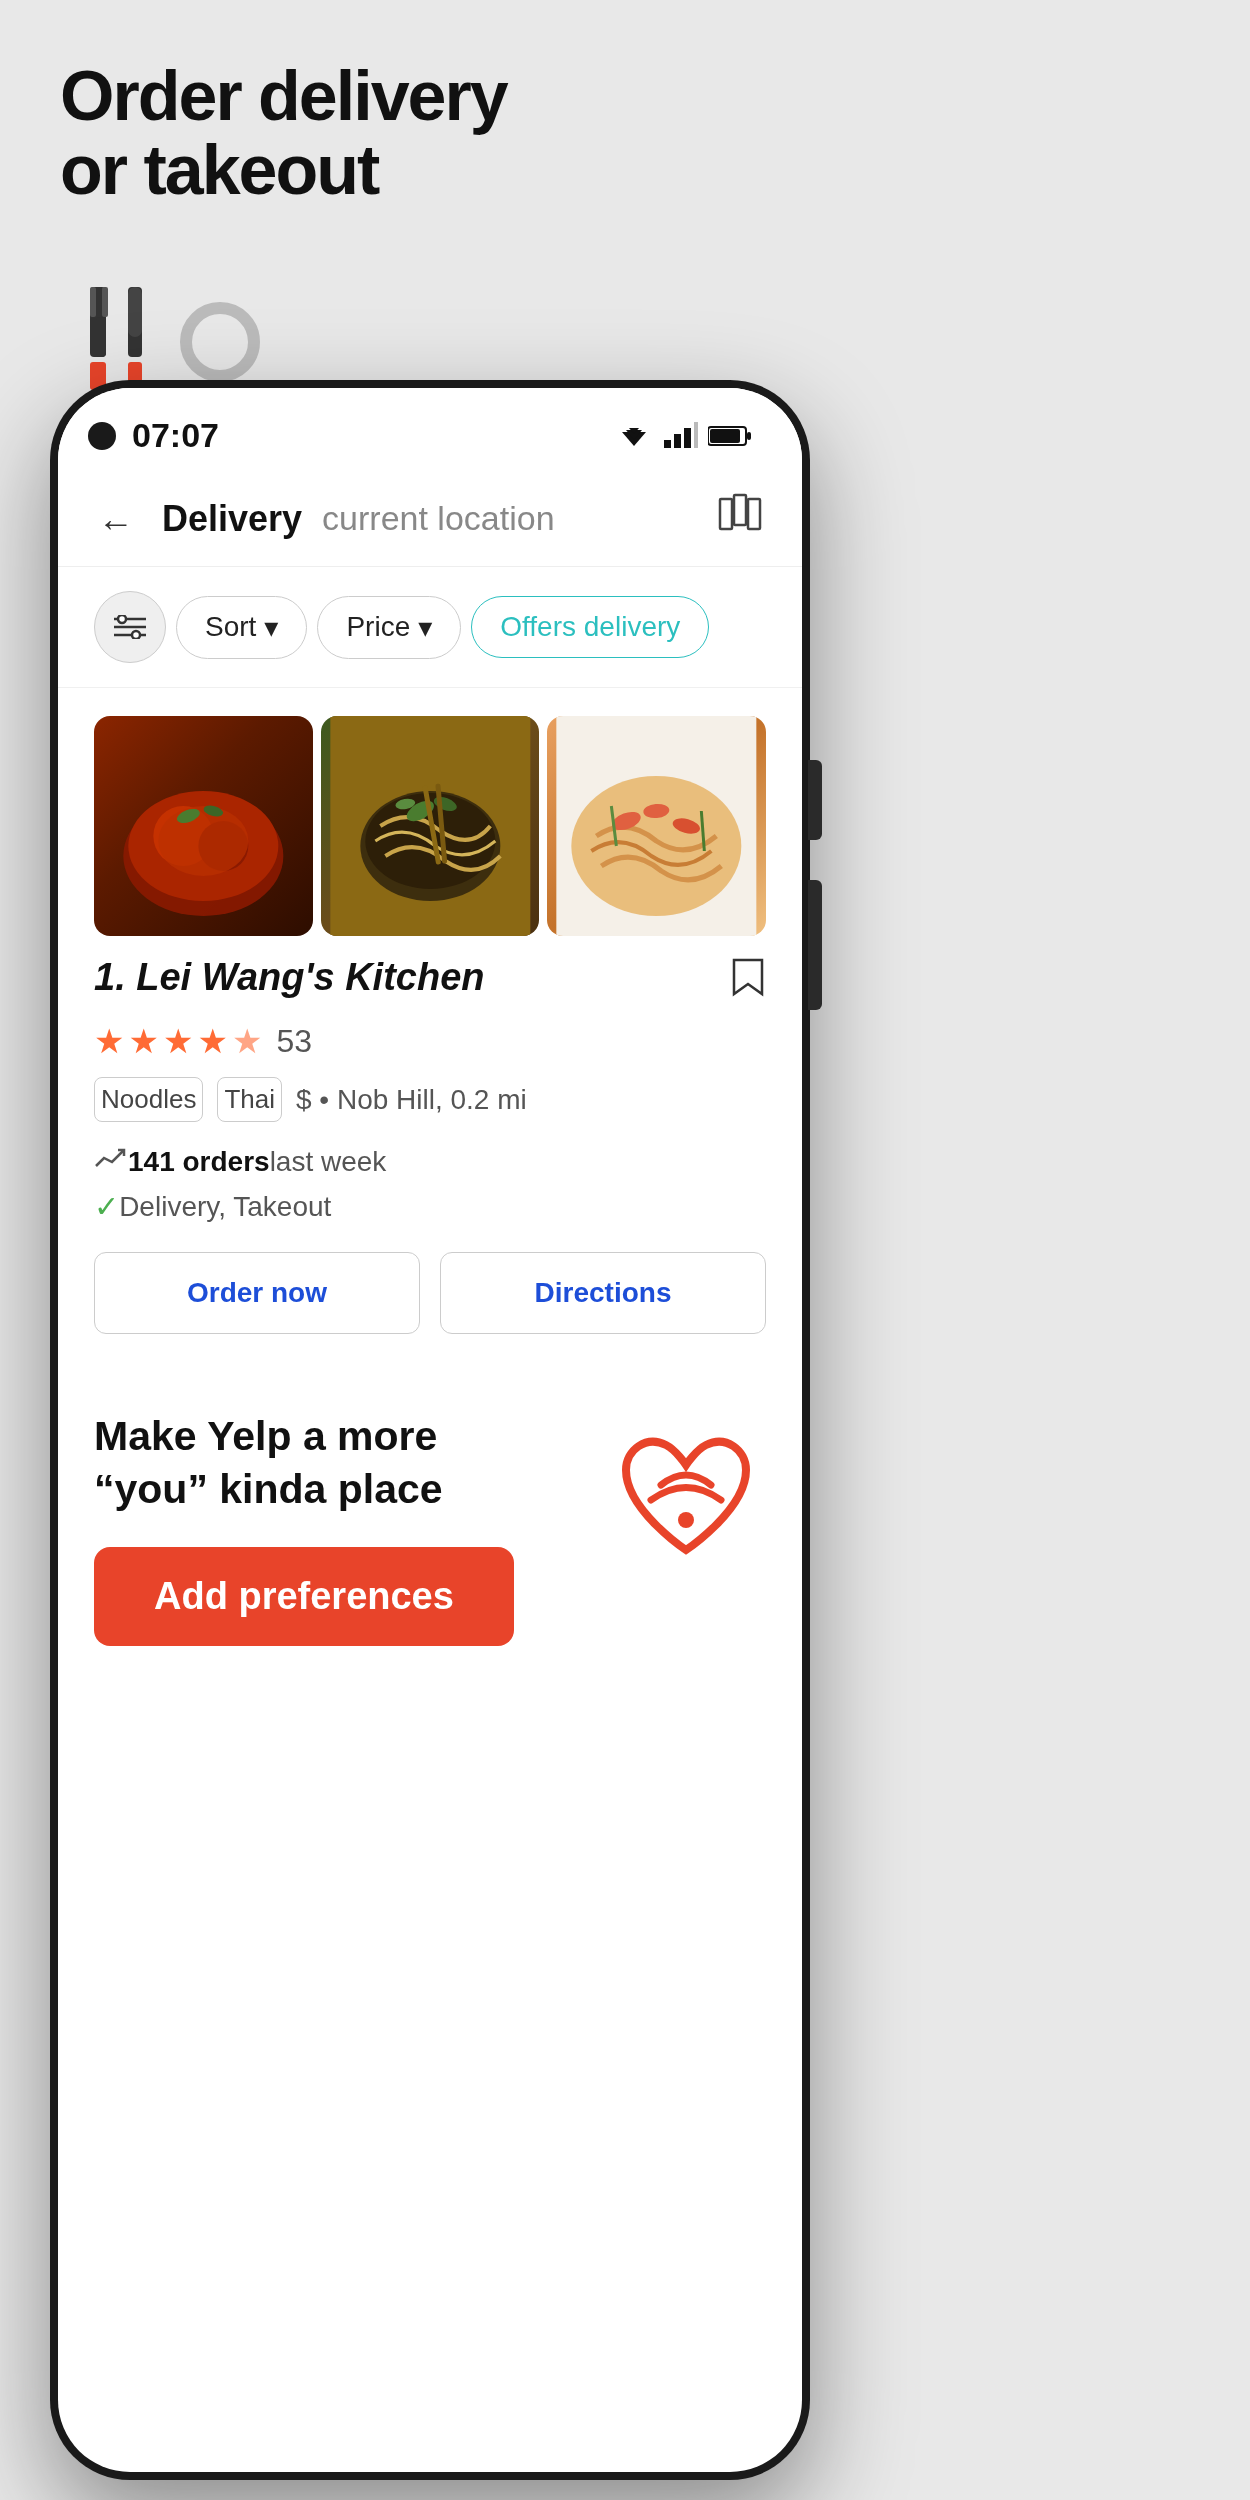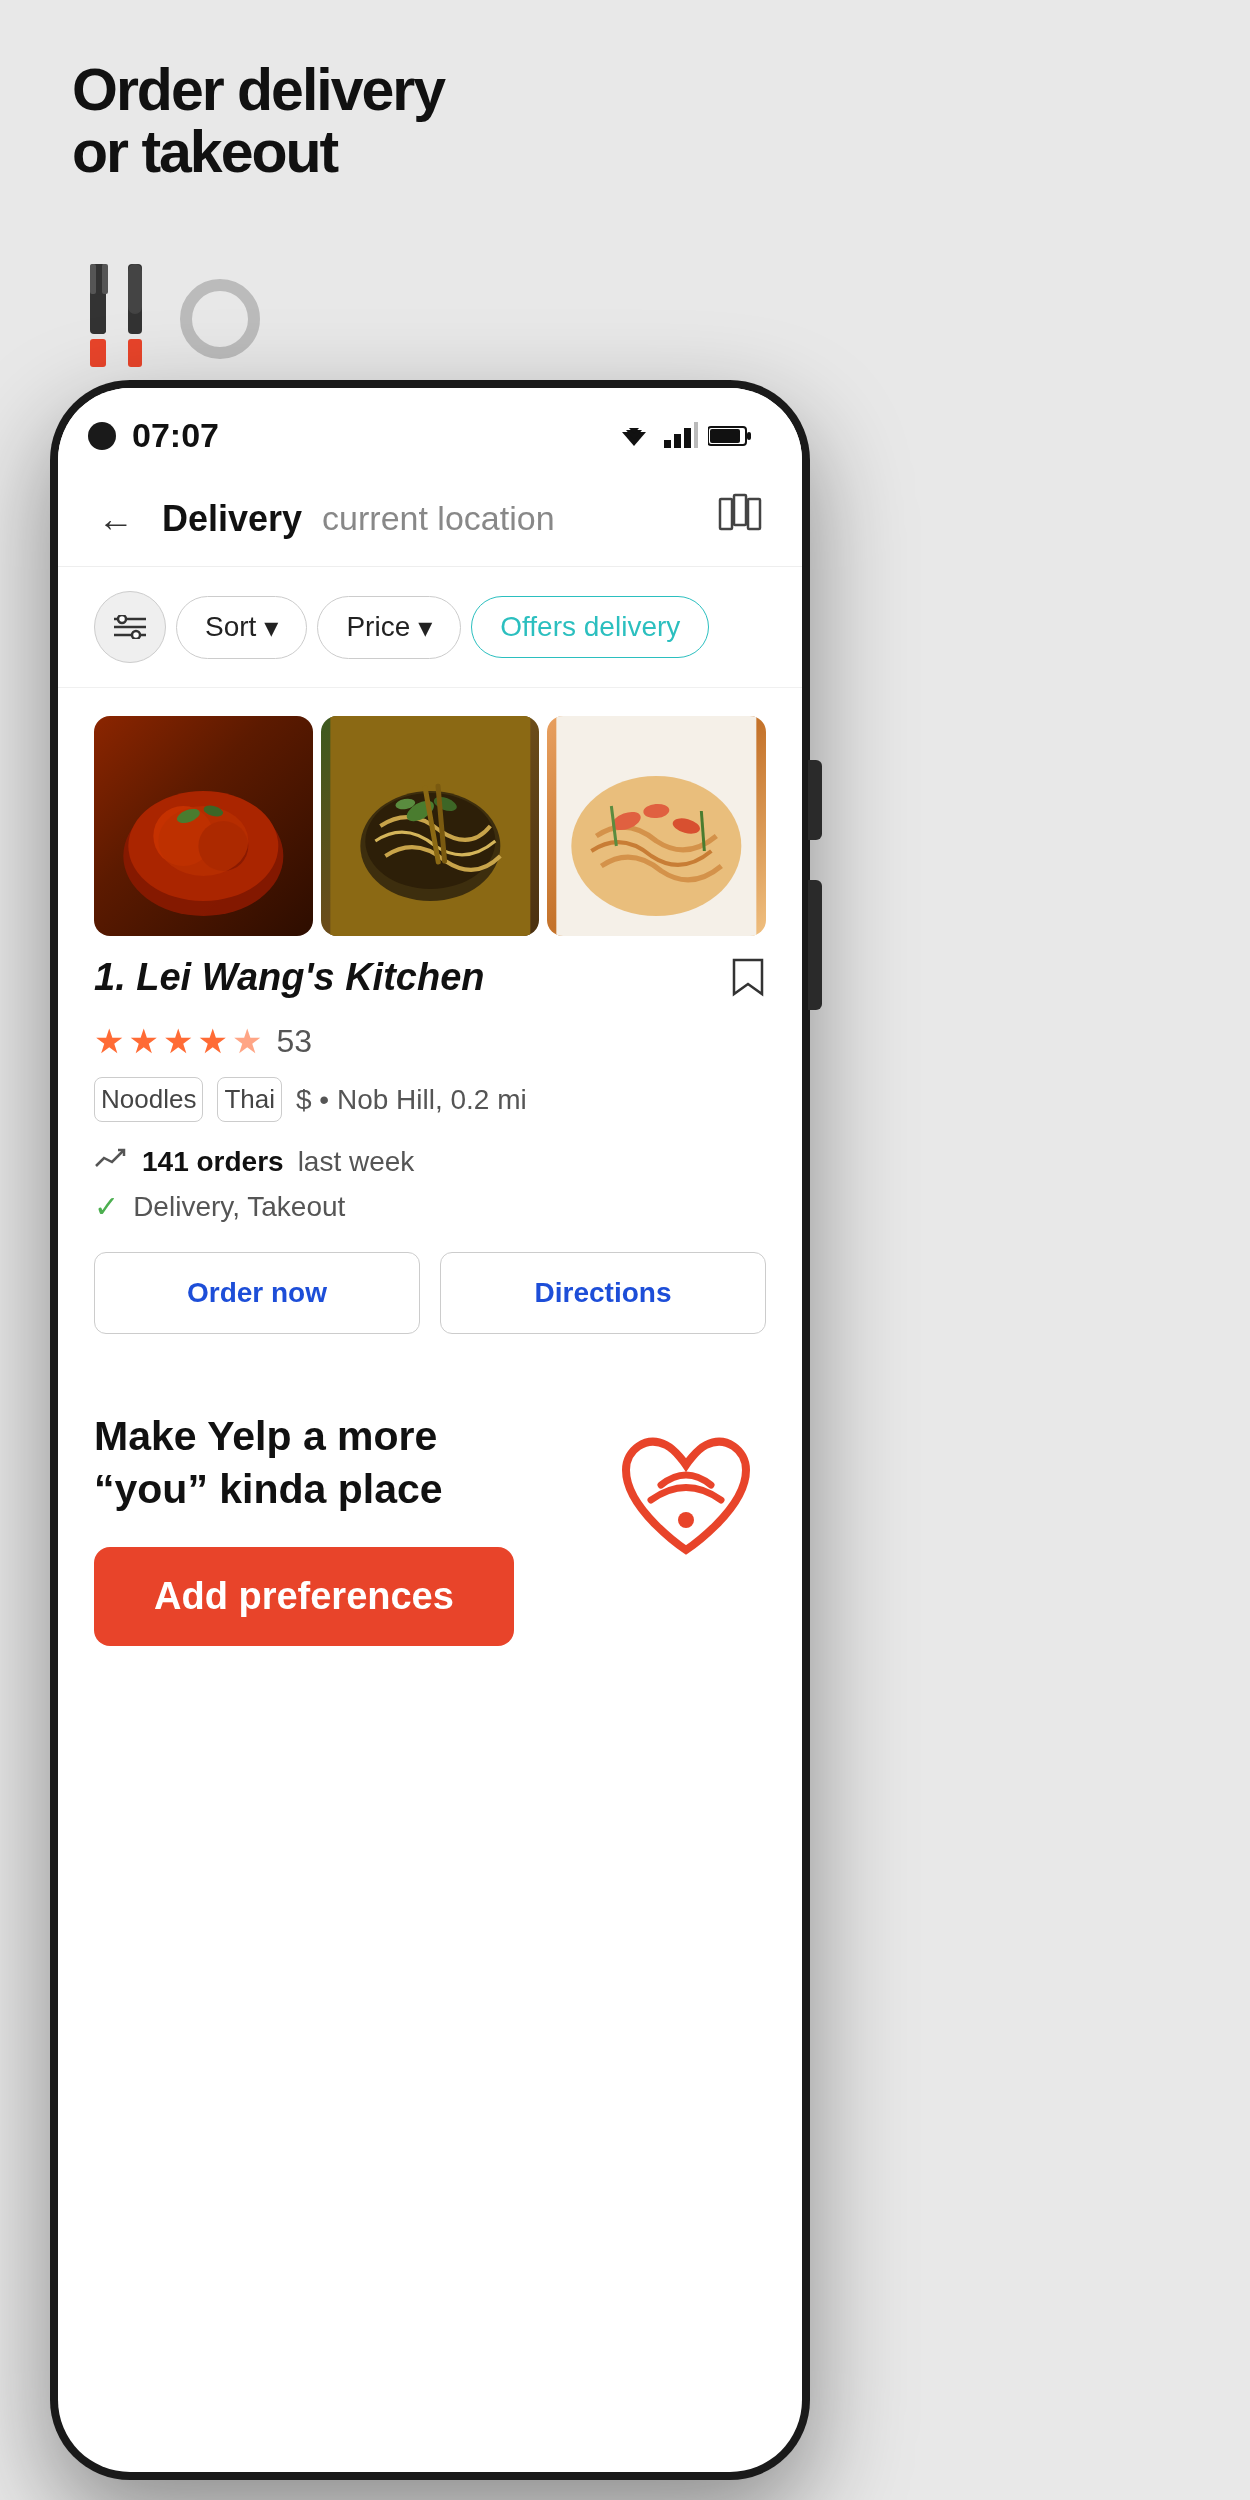--- a/index.html
+++ b/index.html
@@ -10,26 +10,25 @@
       font-family: -apple-system, BlinkMacSystemFont, 'Helvetica Neue', Arial, sans-serif;
       overflow: hidden;
       position: relative;
     }
 
     
     .page-header {
       padding: 60px 60px 40px 60px;
     }
     .page-title {
-      font-size: 59px;
+      font-size: 70px;
       font-weight: 900;
       color: #111;
       line-height: 1.05;
       letter-spacing: -2px;
-      margin-left: 12px;
     }
 
     
     .logo-area {
       padding: 20px 60px 0 60px;
       display: flex;
       align-items: center;
       gap: 0;
     }
     .logo-icon {
@@ -247,21 +246,20 @@
     .location-info {
       font-size: 28px;
       color: #555;
     }
     .stats-row {
       margin-bottom: 10px;
     }
     .stat-item {
       display: flex;
       align-items: center;
-      gap: 14px;
       font-size: 28px;
       margin-bottom: 10px;
     }
     .trend-icon { color: #555; font-size: 30px; }
     .stat-label { font-weight: 700; color: #111; }
     .stat-sub { color: #555; }
     .check-icon { color: #4CAF50; font-size: 30px; }
 
     
     .action-btns {

